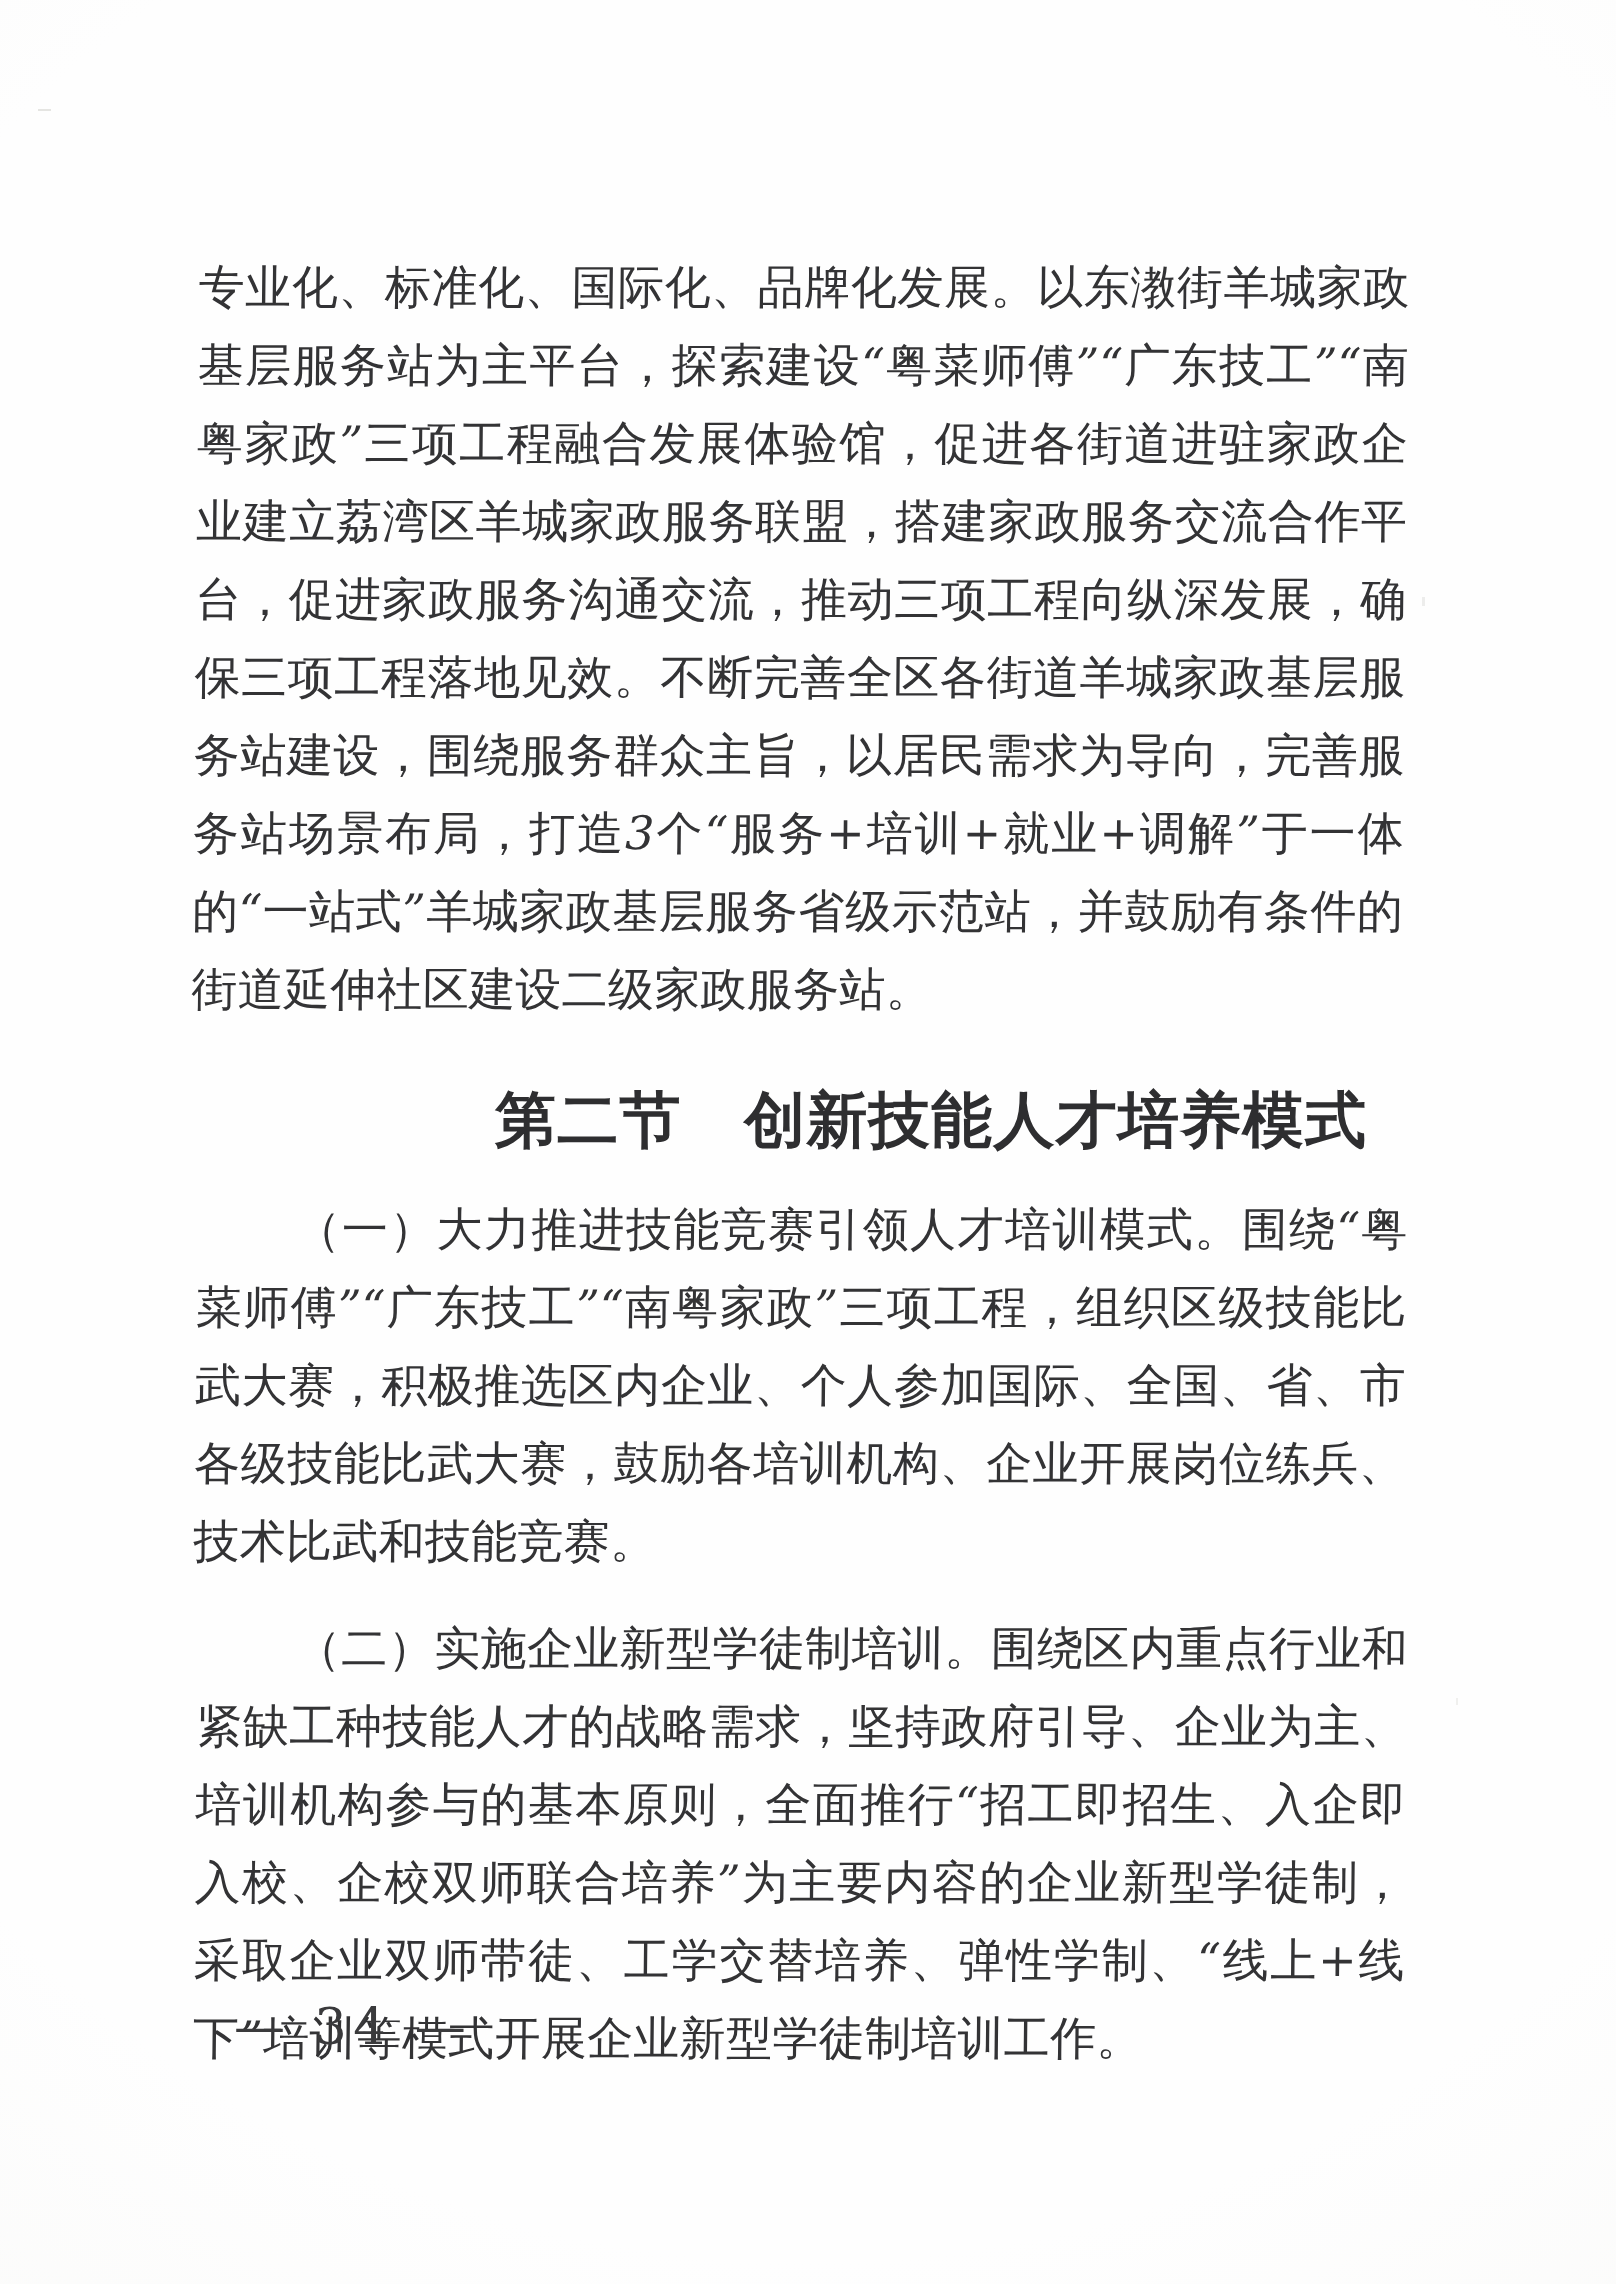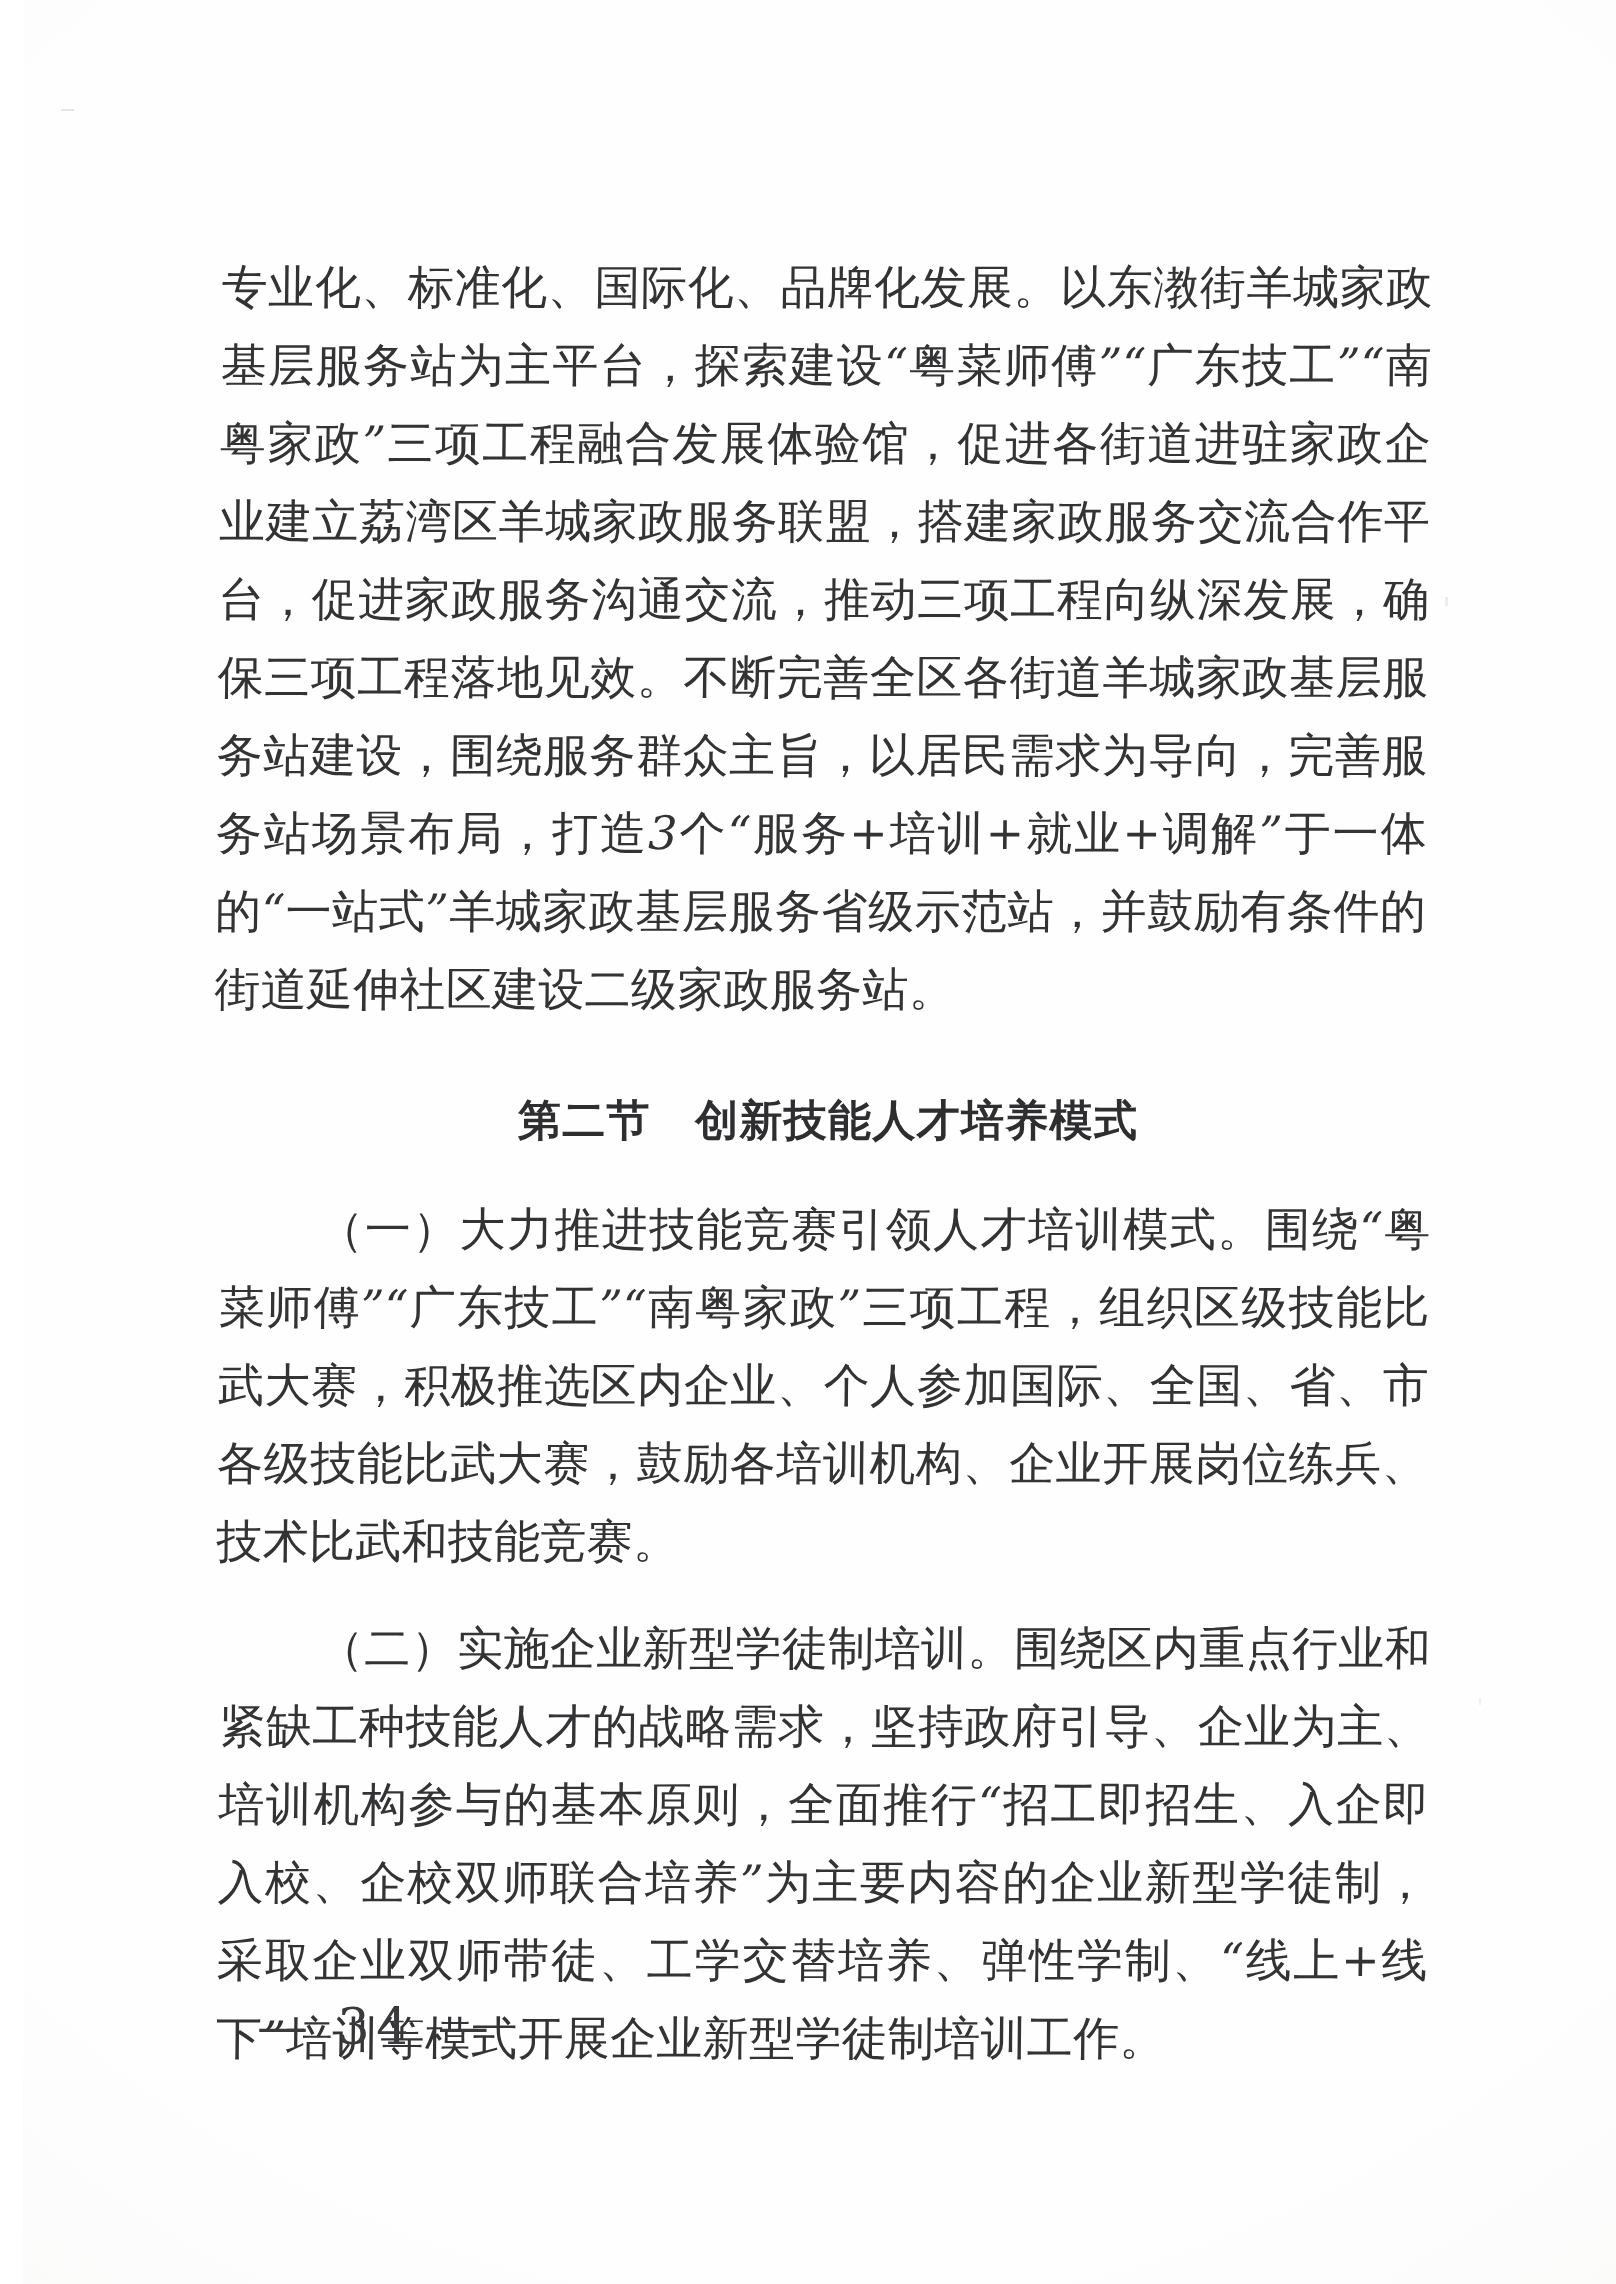--- a/index.html
+++ b/index.html
@@ -13,21 +13,20 @@
     font-family: "DejaVu Serif", serif;
     overflow: hidden;
     position: relative;
   }
 
   
   #page {
     position: absolute;
     inset: 0;
     background: #fefefe;
-    margin-left: 23px;
   }
 
   #page::before {
     content: "";
     position: absolute;
     inset: 0;
     background:
       radial-gradient(ellipse 120% 90% at 50% 45%, rgba(255,255,255,0) 60%, rgba(246,246,244,0.85) 100%);
     pointer-events: none;
   }
@@ -65,21 +64,21 @@
     text-indent: 98px;
   }
 
   .gap-before {
     margin-top: 29px;
   }
 
   
   .section-heading {
     font-family: "DejaVu Sans", "Liberation Sans", sans-serif;
-    font-size: 43px;
+    font-size: 61px;
     line-height: 72px;
     font-weight: 700;
     color: #2e2e30;
     letter-spacing: 1.3px;
     margin: 56px 0 34px 0;
     padding-left: 300px;
     white-space: pre;
   }
 
   

